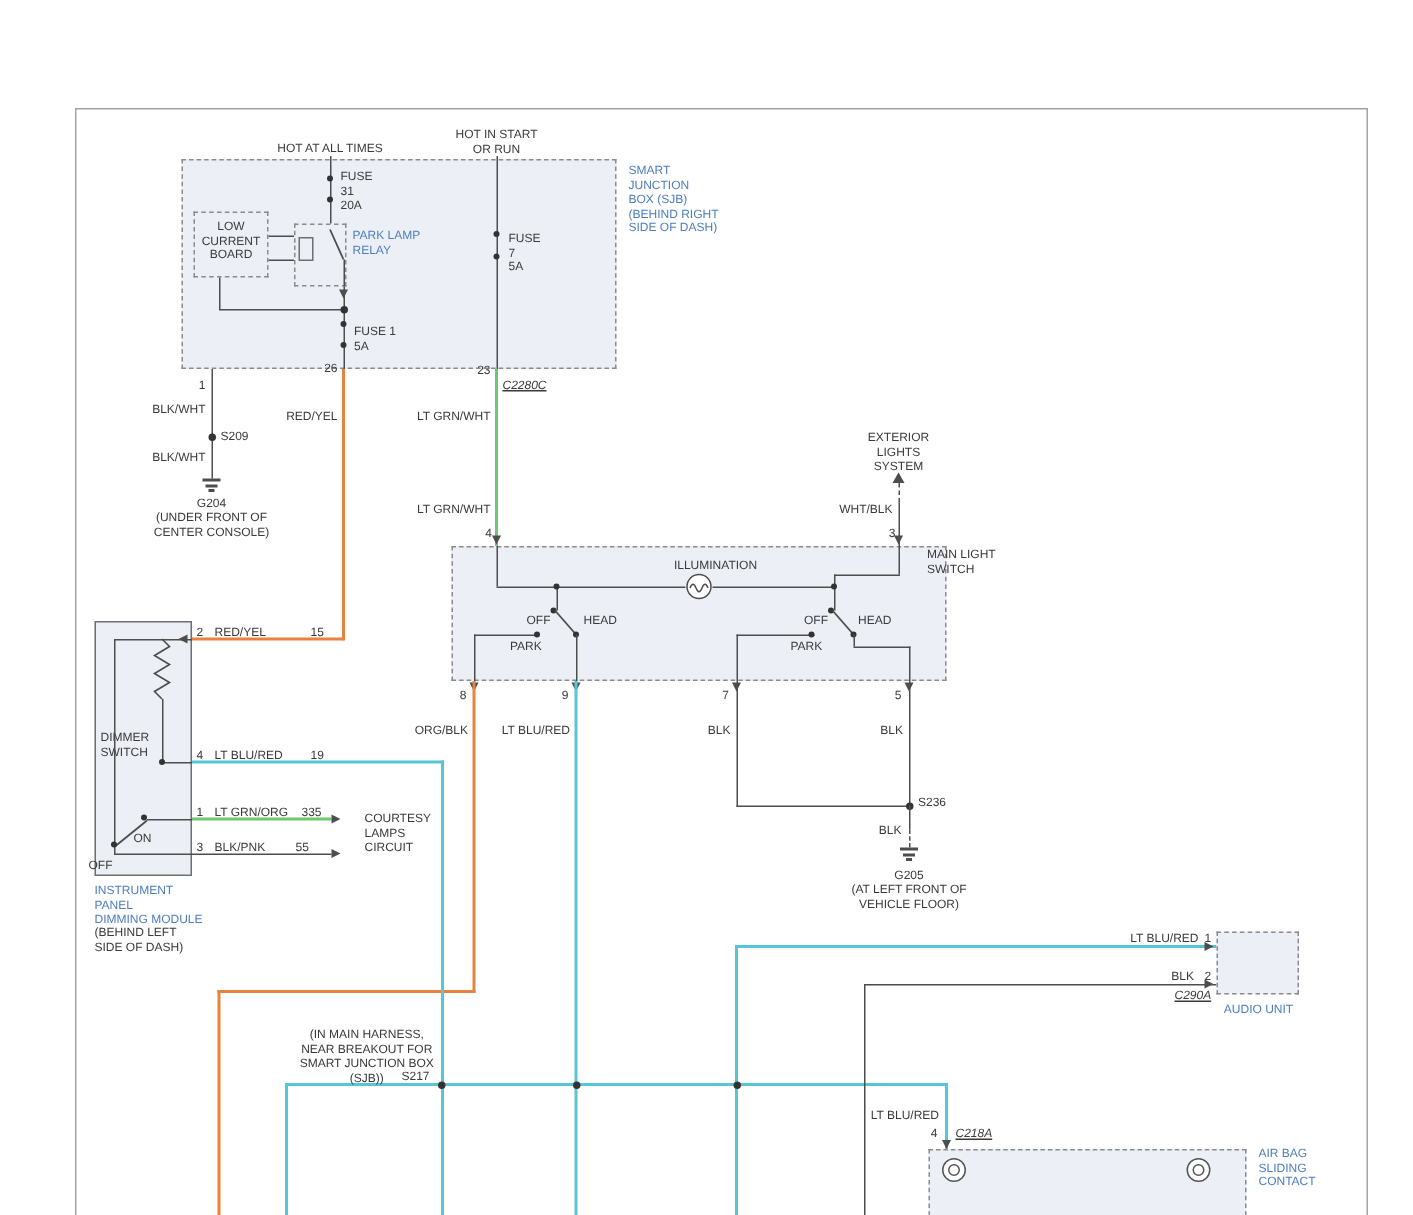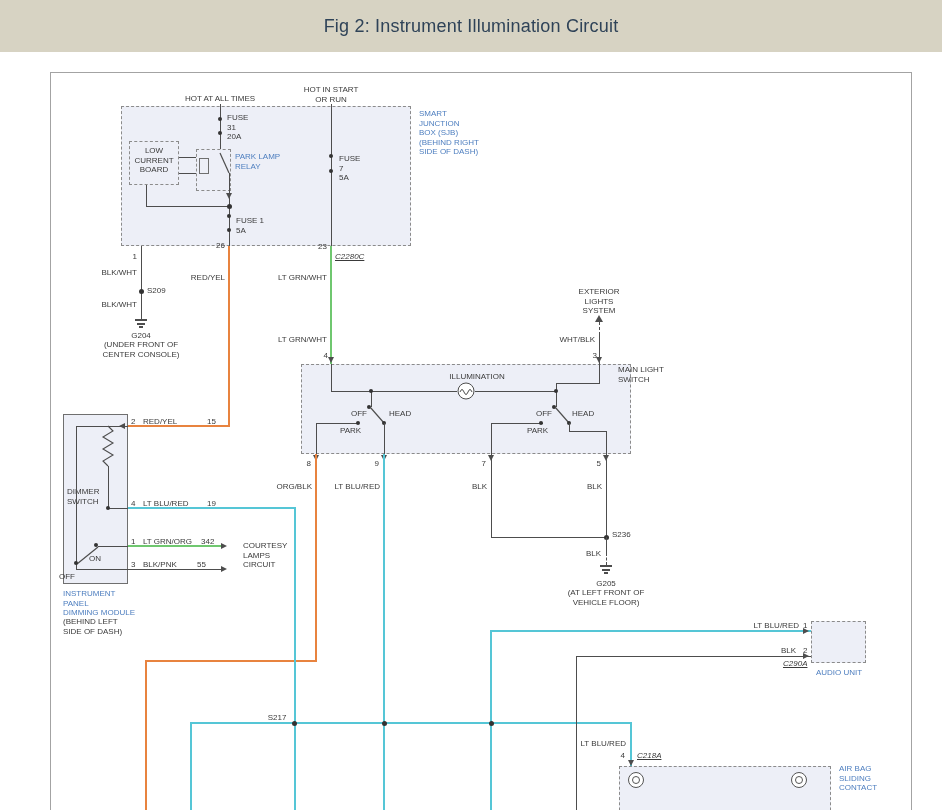--- a/index.html
+++ b/index.html
@@ -33,23 +33,20 @@
   .tri.left  { border-top:3px solid transparent; border-bottom:3px solid transparent; border-right:6px solid #4d4d4d; }
   .gb { position:absolute; height:2px; background:#4d4d4d; }
   .ring { position:absolute; border:1px solid #555; border-radius:50%; background:#fff; }
   svg { position:absolute; overflow:visible; }
 </style>
 </head>
 <body>
 
 <div class="page">
 
-  <div class="hdr">
-    <div class="title">Fig 2: Instrument Illumination Circuit</div>
-  </div>
 
   <div class="dia">
 
     <div class="lbl c" style="left:109px;top:21px;width:120px">HOT AT ALL TIMES</div>
     <div class="lbl c" style="left:230px;top:12px;width:100px">HOT IN START
 OR RUN</div>
 
     <div class="bx" style="left:70px;top:33px;width:290px;height:140px"></div>
     <div class="lbl blue" style="left:368px;top:36px;width:90px">SMART
 JUNCTION
@@ -229,21 +226,21 @@
     <div class="tri left" style="left:68px;top:350px"></div>
 
     <div class="lbl" style="left:80px;top:344px;width:10px">2</div>
     <div class="lbl" style="left:92px;top:344px;width:52px">RED/YEL</div>
     <div class="lbl" style="left:156px;top:344px;width:20px">15</div>
     <div class="lbl" style="left:80px;top:426px;width:10px">4</div>
     <div class="lbl" style="left:92px;top:426px;width:52px">LT BLU/RED</div>
     <div class="lbl" style="left:156px;top:426px;width:20px">19</div>
     <div class="lbl" style="left:80px;top:464px;width:10px">1</div>
     <div class="lbl" style="left:92px;top:464px;width:52px">LT GRN/ORG</div>
-    <div class="lbl" style="left:150px;top:464px;width:22px">342</div>
+    <div class="lbl" style="left:150px;top:464px;width:22px">335</div>
     <div class="lbl" style="left:80px;top:487px;width:10px">3</div>
     <div class="lbl" style="left:92px;top:487px;width:52px">BLK/PNK</div>
     <div class="lbl" style="left:146px;top:487px;width:20px">55</div>
 
     <div class="w cy" style="left:77px;top:434px;width:168px;height:2px"></div>
     <div class="w cy" style="left:243px;top:434px;width:2px;height:304px"></div>
     <div class="w g" style="left:77px;top:472px;width:93px;height:2px"></div>
     <div class="tri right" style="left:170px;top:470px"></div>
     <div class="w" style="left:77px;top:496px;width:93px;height:1px"></div>
     <div class="tri right" style="left:170px;top:493px"></div>
@@ -255,20 +252,23 @@
 DIMMING MODULE</div>
     <div class="lbl" style="left:12px;top:544px;width:85px">(BEHIND LEFT
 SIDE OF DASH)</div>
 
     <div class="w cy" style="left:139px;top:649px;width:442px;height:2px"></div>
     <div class="w cy" style="left:139px;top:649px;width:2px;height:89px"></div>
     <div class="w cy" style="left:439px;top:557px;width:2px;height:181px"></div>
     <div class="dot" style="left:241px;top:648px"></div>
     <div class="dot" style="left:331px;top:648px"></div>
     <div class="dot" style="left:438px;top:648px"></div>
+    <div class="lbl c" style="left:145px;top:612px;width:97px">(IN MAIN HARNESS,
+NEAR BREAKOUT FOR
+SMART JUNCTION BOX (SJB))</div>
     <div class="lbl c" style="left:196px;top:640px;width:60px">S217</div>
     <div class="w cy" style="left:579px;top:649px;width:2px;height:45px"></div>
     <div class="lbl r" style="left:505px;top:666px;width:70px">LT BLU/RED</div>
     <div class="lbl r" style="left:554px;top:678px;width:20px">4</div>
     <div class="lbl u" style="left:586px;top:678px;width:32px">C218A</div>
     <div class="tri down" style="left:577px;top:687px"></div>
 
     <div class="w cy" style="left:439px;top:557px;width:321px;height:2px"></div>
     <div class="w" style="left:525px;top:583px;width:235px;height:1px"></div>
     <div class="w" style="left:525px;top:583px;width:1px;height:155px"></div>

